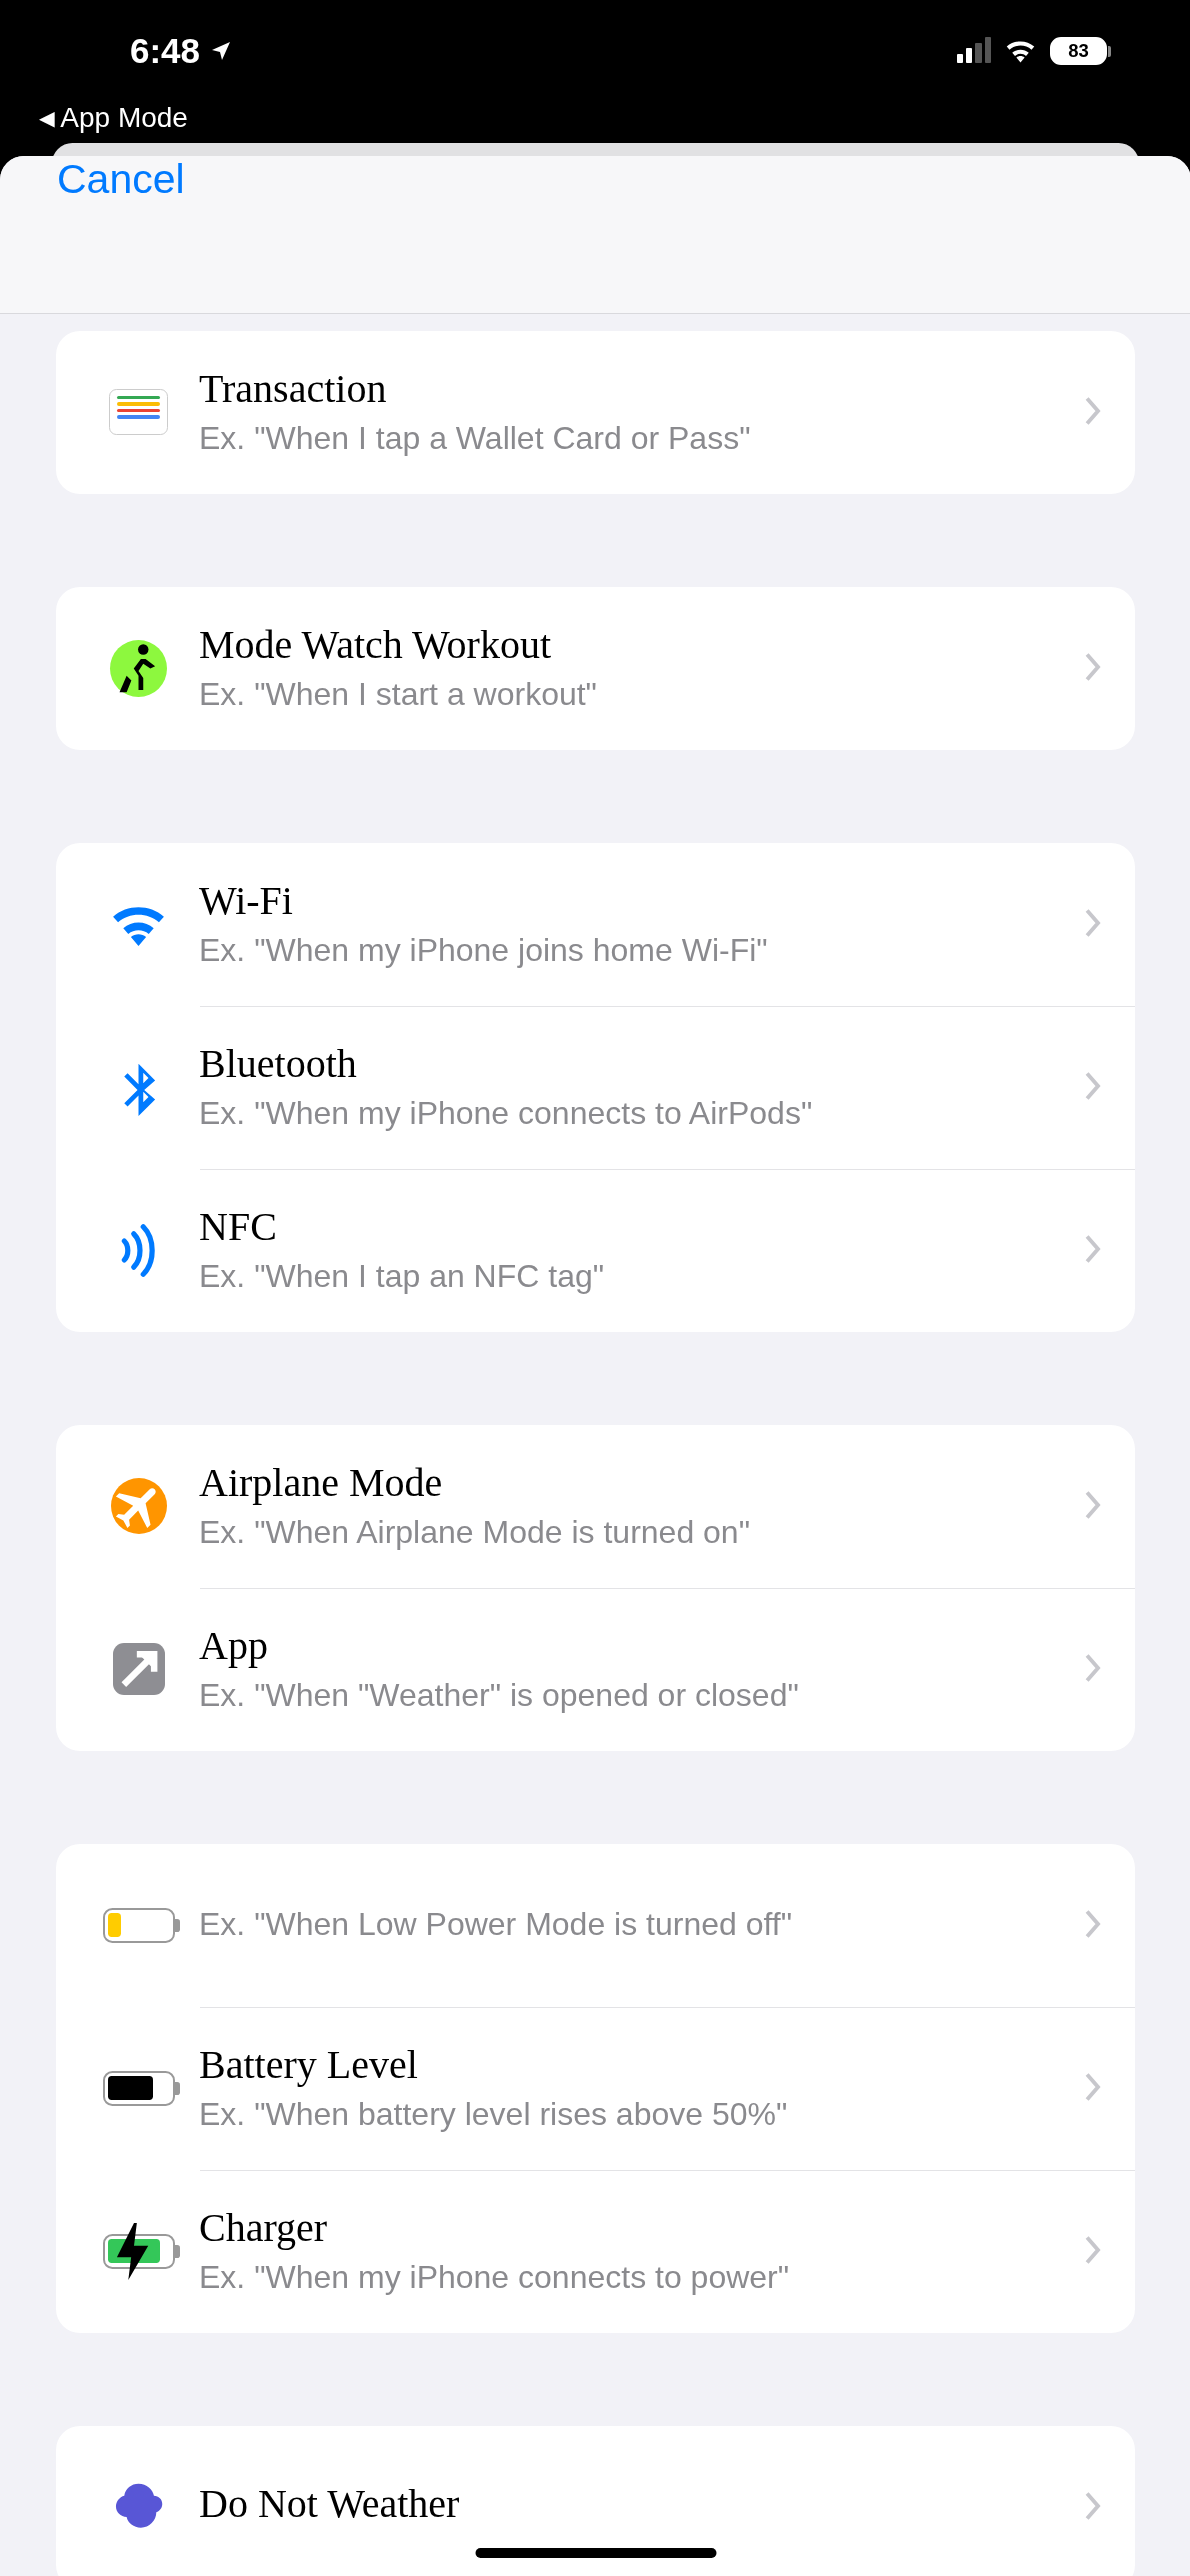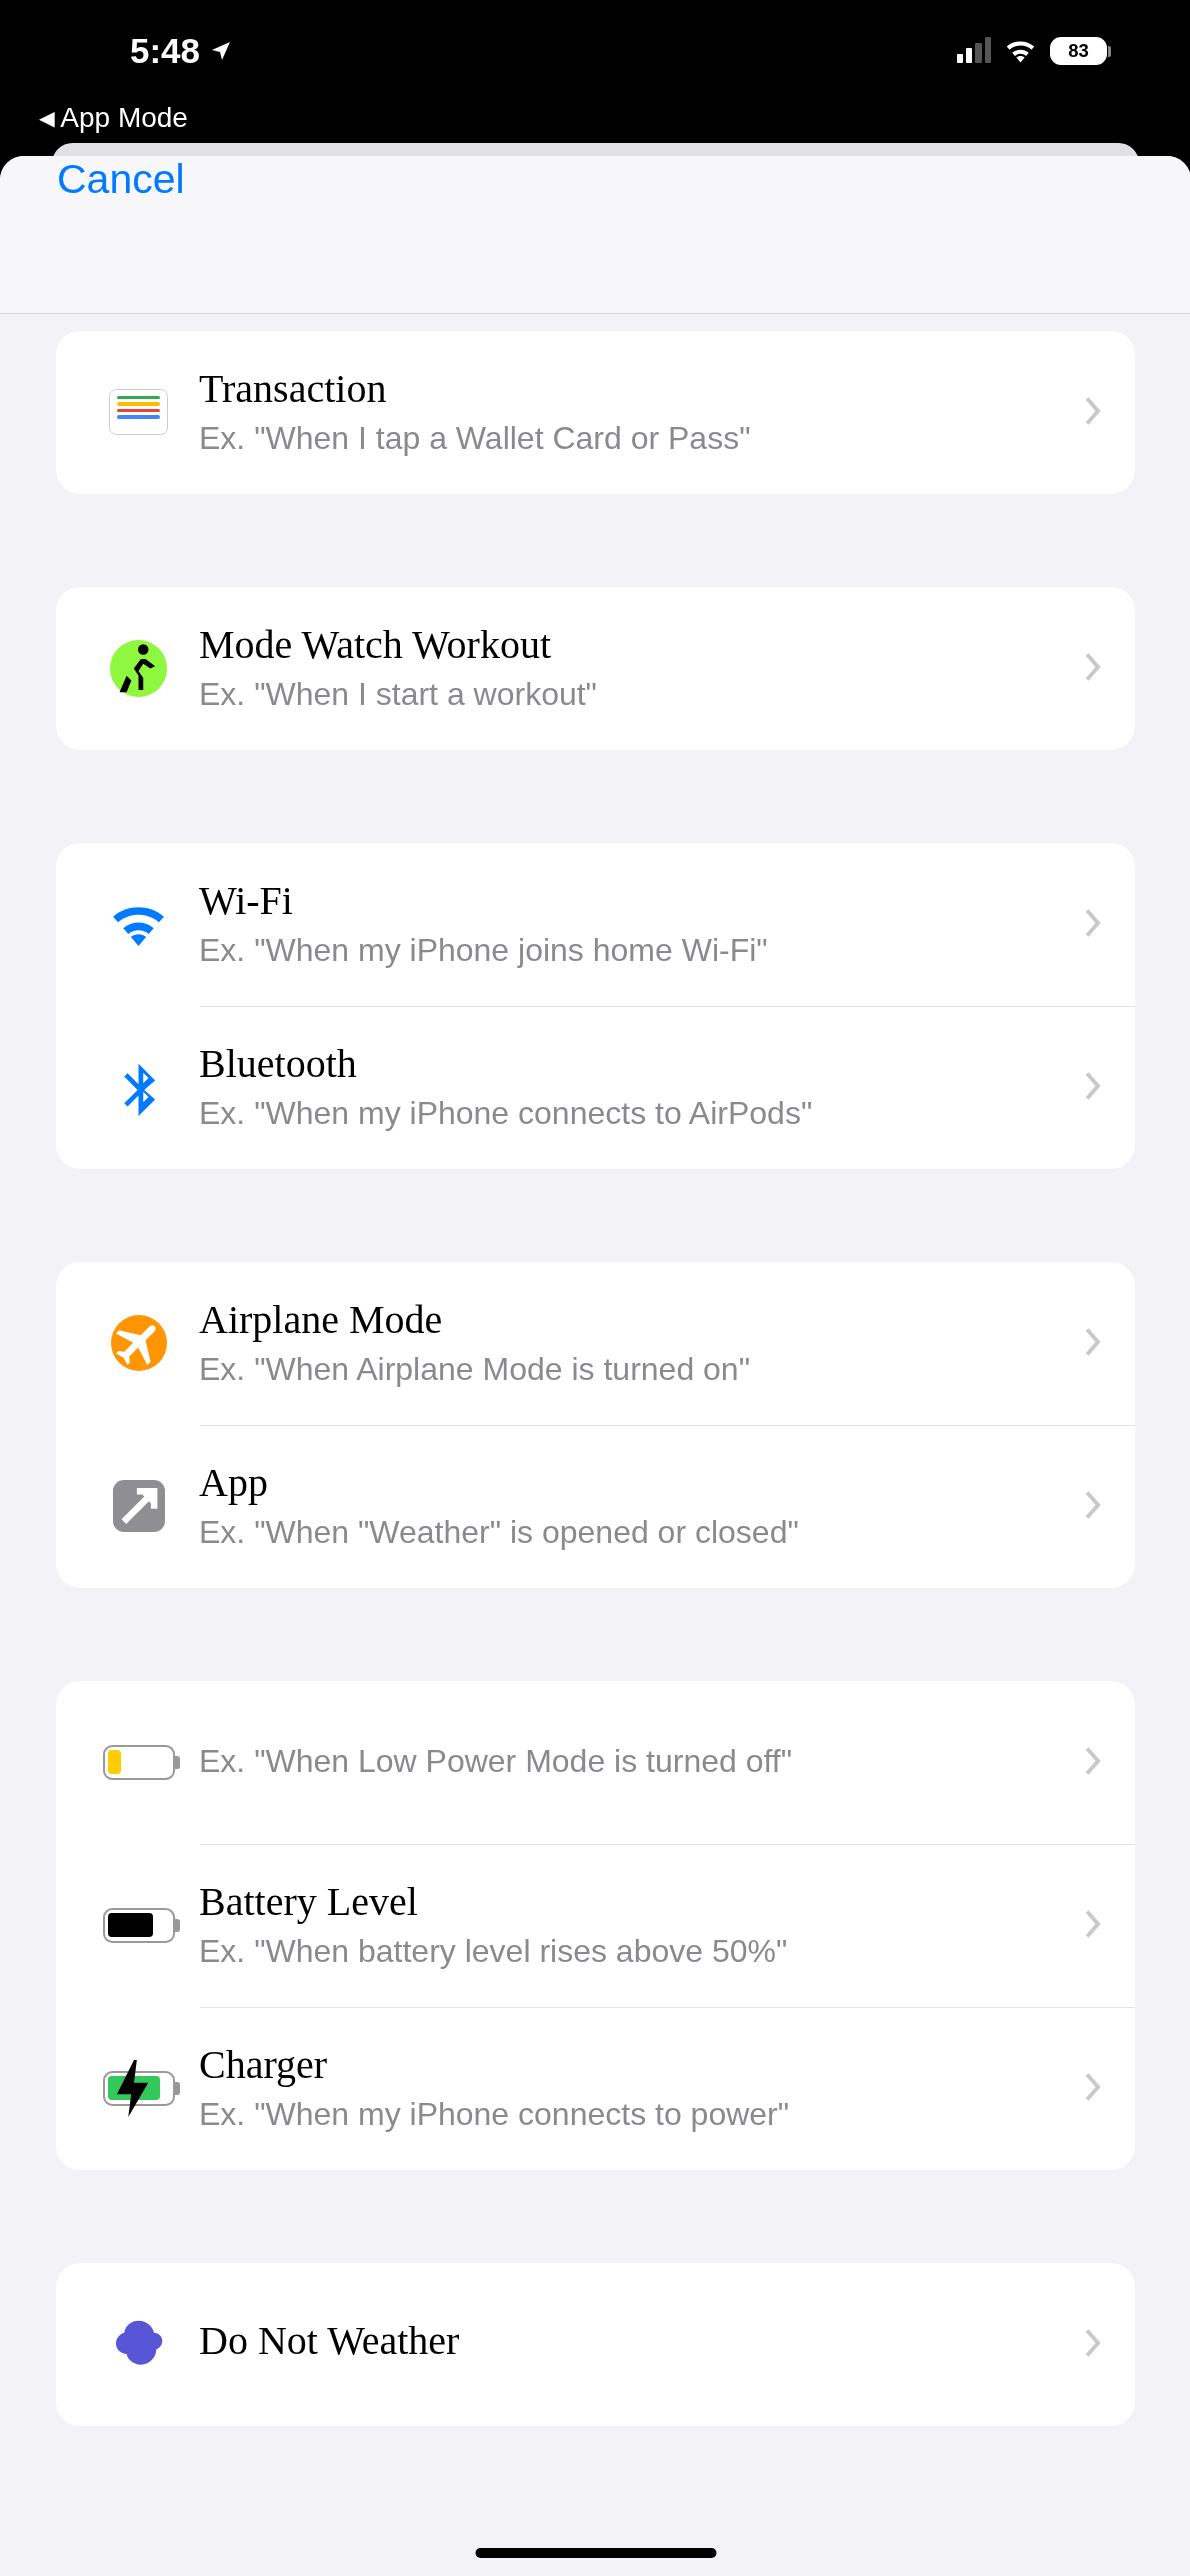--- a/index.html
+++ b/index.html
@@ -282,21 +282,21 @@
       background:#999;
       border-radius: 0 2.8px 2.8px 0;
     }
     .icon-charger .fill { width:52px; height:100%; background:#34c759; border-radius:3.7px; display:flex; align-items:center; justify-content:center; }
   </style>
 </head>
 <body>
 
 <div class="status-bar">
   <div class="status-left">
-    <span>5:48</span>
+    <span>6:48</span>
     <svg width="24" height="24" viewBox="0 0 24 24" fill="#fff">
         <path d="M3 11l18-8-8 18-2-8-8-2z"></path>
       </svg>
   </div>
   <div class="status-right">
     <div class="cell-bars">
       <span></span>
         <span></span>
         <span></span>
         <span></span>
@@ -388,20 +388,36 @@
             </svg>
         </div>
         <div class="text-wrap">
           <div class="item-title">Bluetooth</div>
           <div class="item-subtitle">Ex. "When my iPhone connects to AirPods"</div>
         </div>
         <div class="chevron"><svg viewBox="0 0 10 18" fill="none" stroke="#c7c7cc" stroke-width="2.5">
               <path d="M1 1l7 8-7 8"></path>
             </svg></div>
       </div>
+      <div class="item">
+        <div class="icon-wrap">
+          <svg viewBox="0 0 24 24" width="48" height="48" fill="none" stroke="#007aff" stroke-width="2.2" stroke-linecap="round">
+              <path d="M6 8c2 2 2 6 0 8"></path>
+              <path d="M10 5c3.5 3.5 3.5 10.5 0 14"></path>
+              <path d="M14 2c5 5 5 15 0 20"></path>
+            </svg>
+        </div>
+        <div class="text-wrap">
+          <div class="item-title">NFC</div>
+          <div class="item-subtitle">Ex. "When I tap an NFC tag"</div>
+        </div>
+        <div class="chevron"><svg viewBox="0 0 10 18" fill="none" stroke="#c7c7cc" stroke-width="2.5">
+              <path d="M1 1l7 8-7 8"></path>
+            </svg></div>
+      </div>
     </div>
 
     <div class="group spaced">
       <div class="item">
         <div class="icon-wrap">
           <div class="icon-airplane">
             <svg width="33" height="33" viewBox="0 0 24 24" fill="#fff">
                 <path d="M21 16v-2l-8-5V3.5c0-.83-.67-1.5-1.5-1.5S10 2.67 10 3.5V9l-8 5v2l8-2.5V19l-2 1.5V22l3.5-1 3.5 1v-1.5L13 19v-5.5l8 2.5z" transform="rotate(45 12 12)"></path>
               </svg>
           </div>

